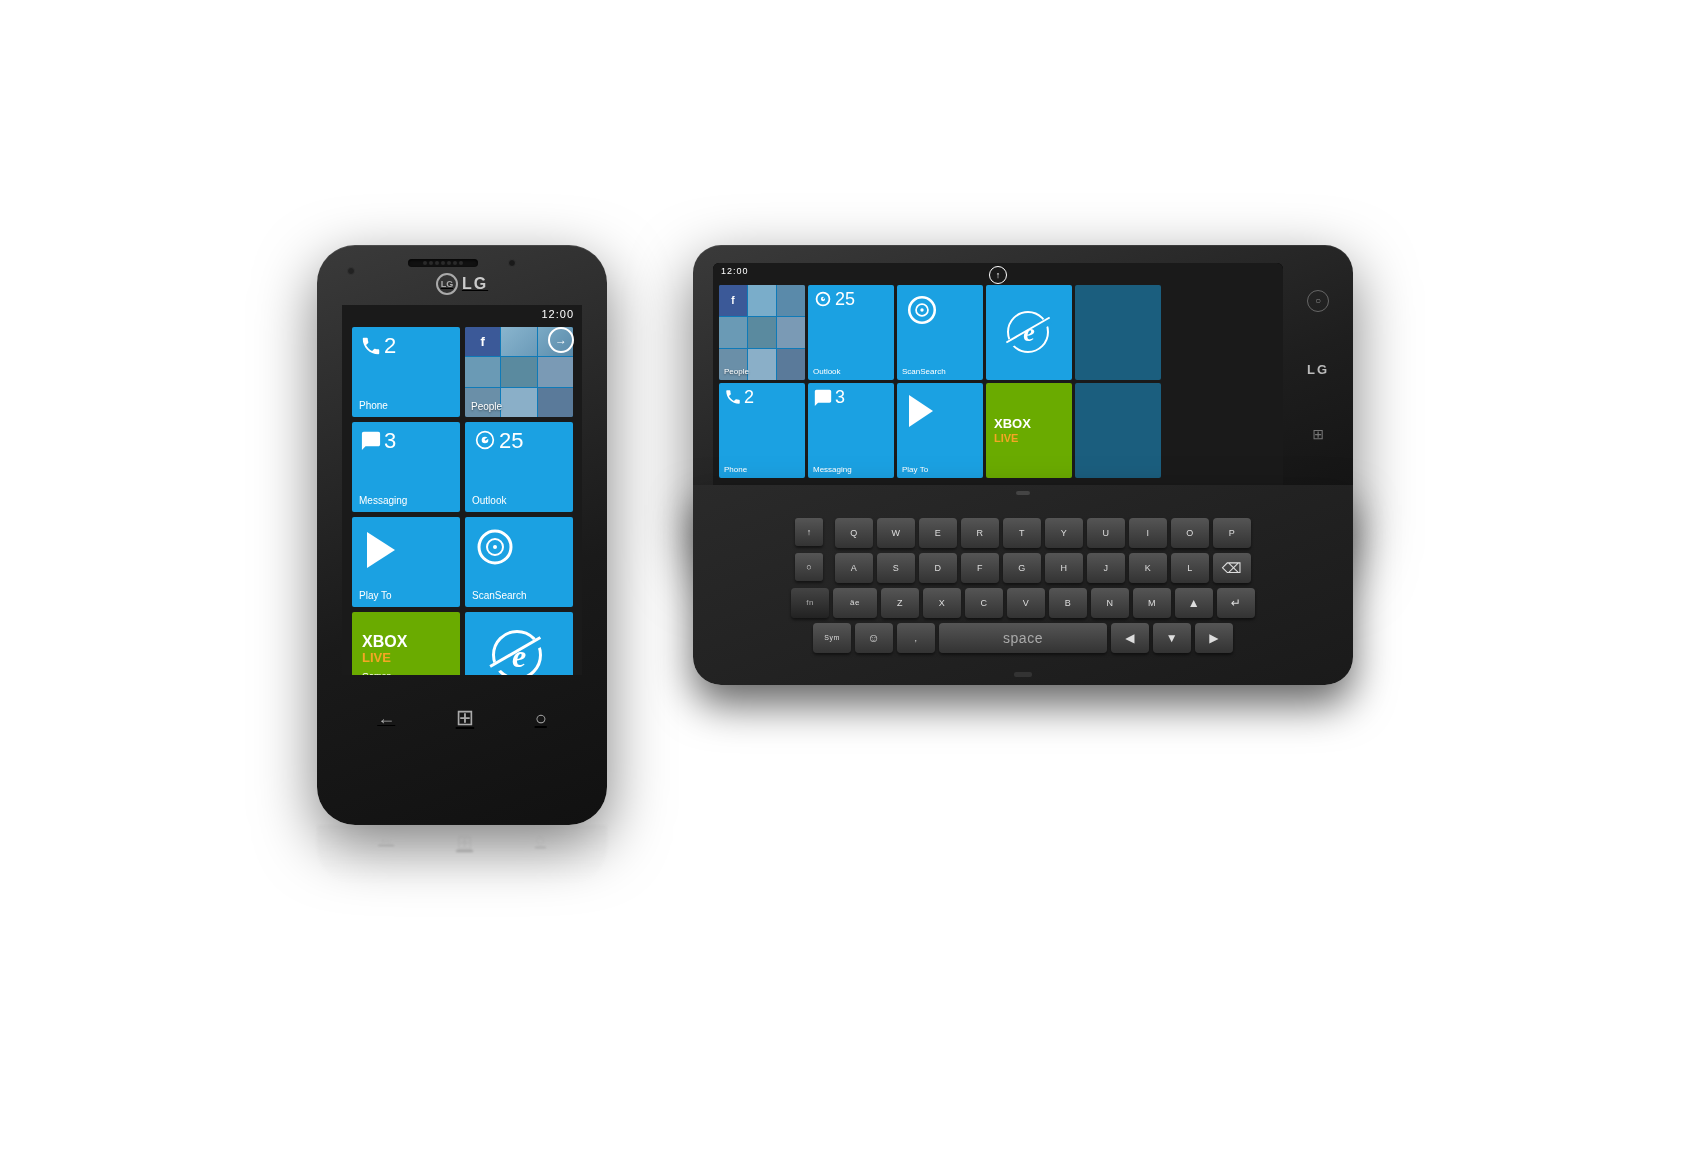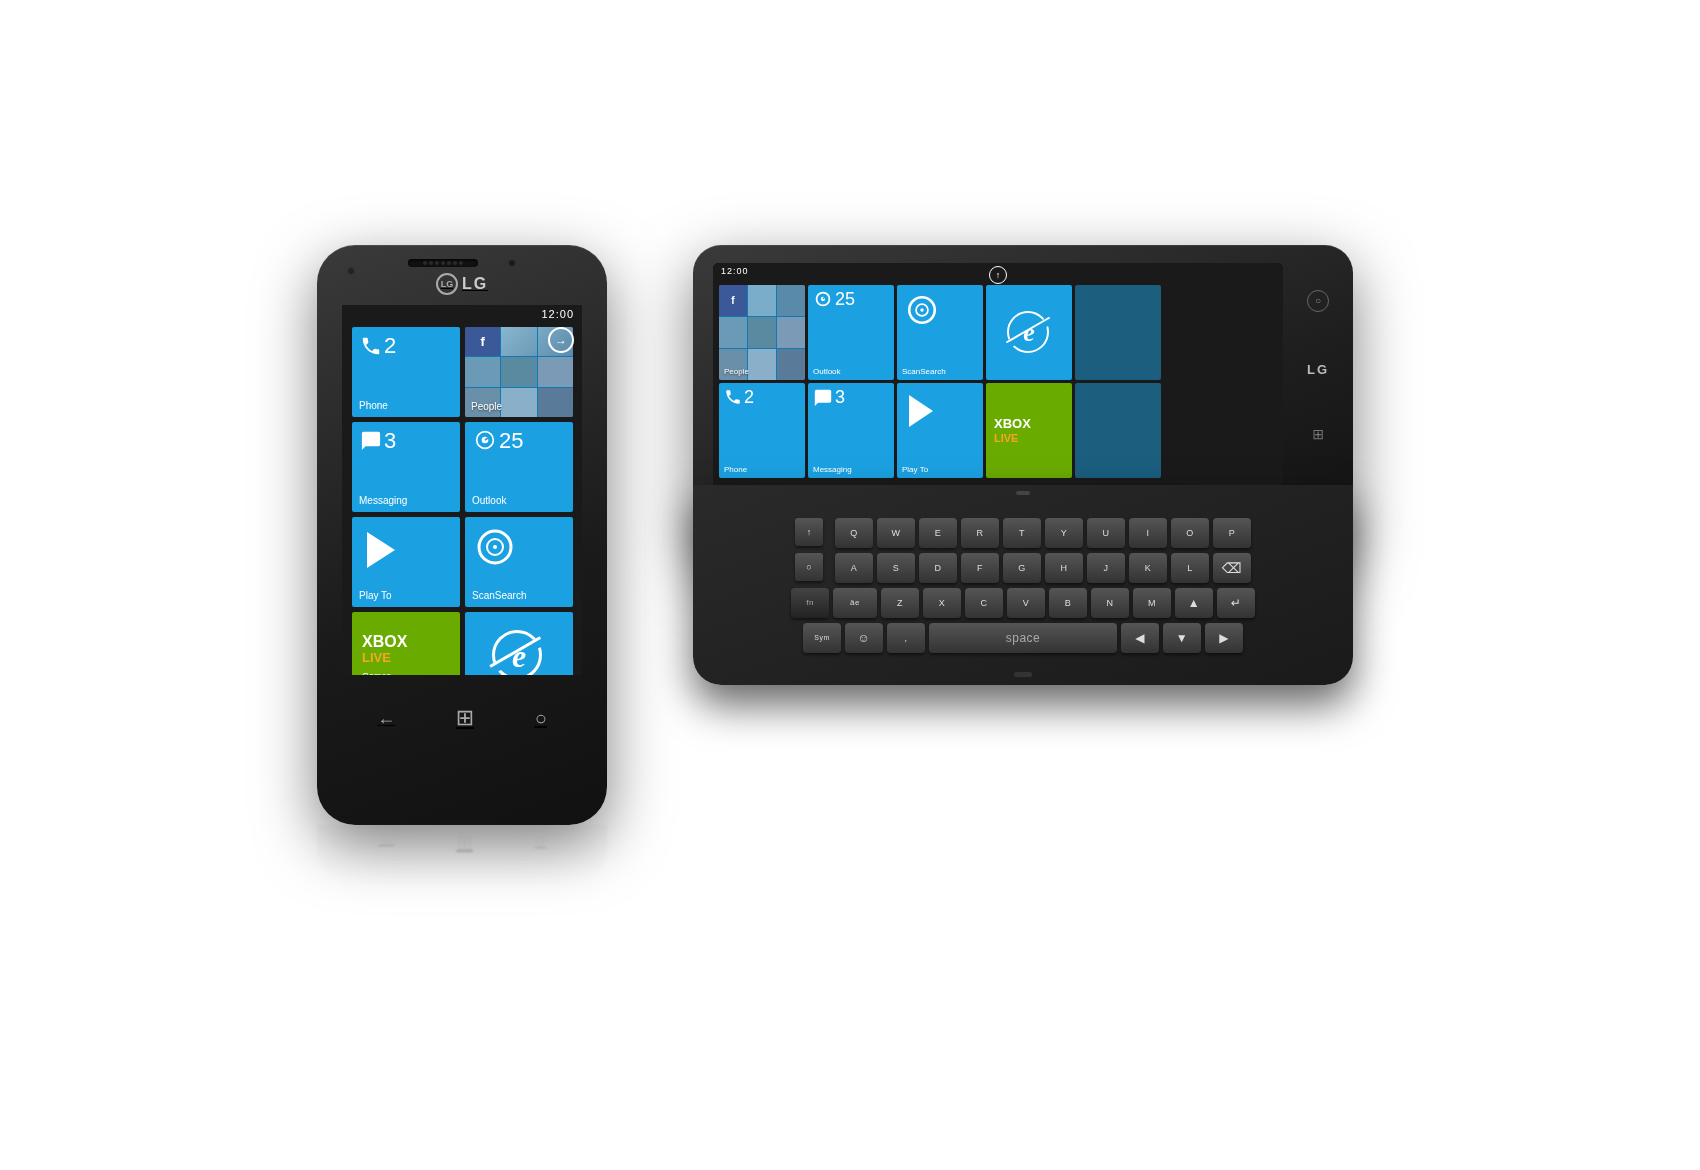--- a/index.html
+++ b/index.html
@@ -590,21 +590,21 @@
           <div class="key">N</div>
           <div class="key">M</div>
           <div class="key" style="font-size:12px">▲</div>
           <div class="key" style="font-size:12px">↵</div>
         </div>
 
         <div class="keyboard-row">
           <div class="key" style="font-size:7px;width:38px">Sym</div>
           <div class="key" style="font-size:12px;width:38px">☺</div>
           <div class="key">,</div>
-          <div class="key key-space" style="width:188px;font-size:12px;color:#aaa">space</div>
+          <div class="key key-space" style="width:168px;font-size:14px;color:#aaa">space</div>
           <div class="key" style="font-size:12px">◀</div>
           <div class="key" style="font-size:12px">▼</div>
           <div class="key" style="font-size:12px">▶</div>
         </div>
       </div>
 
       <div class="usb-port"></div>
     </div>
   </div>
 

